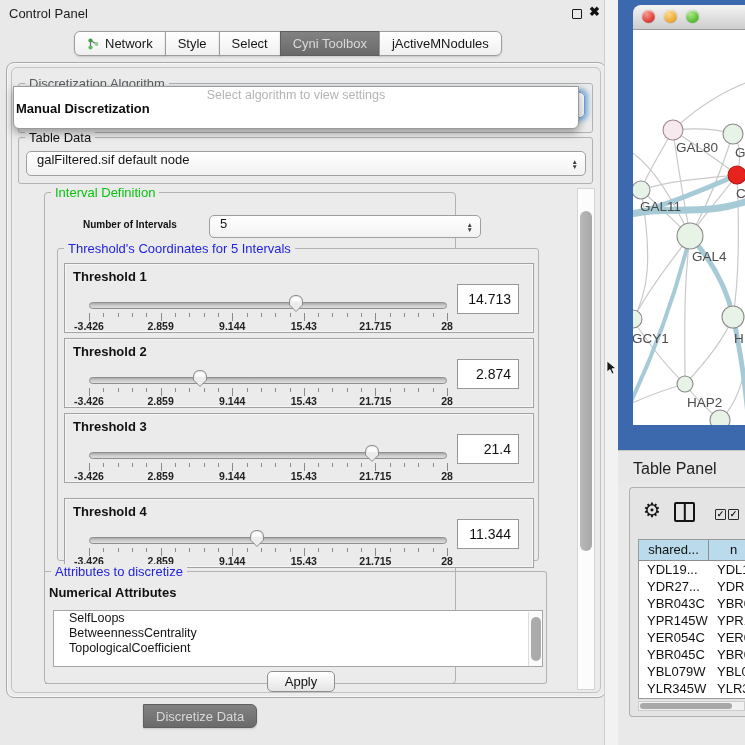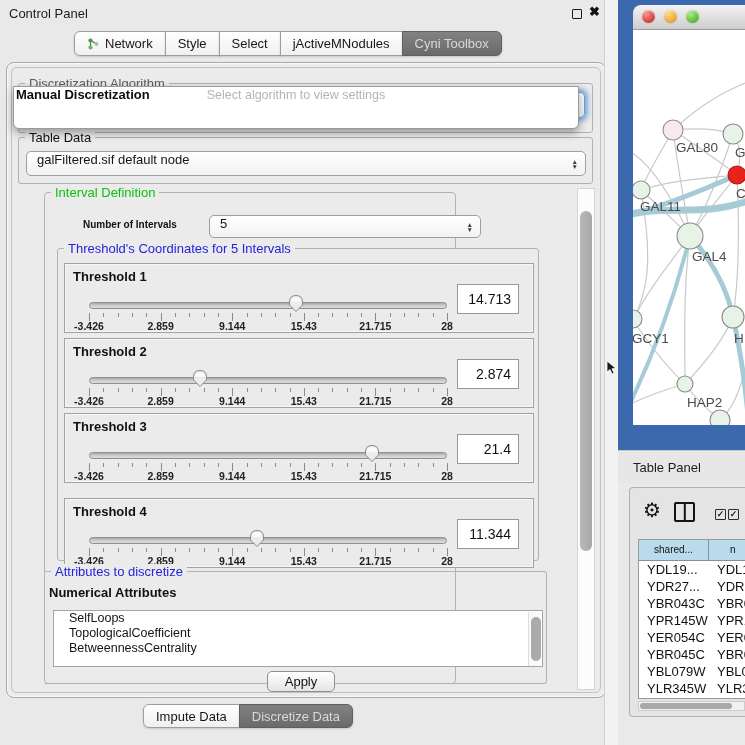--- a/index.html
+++ b/index.html
@@ -84,33 +84,33 @@
   #net-window { position:absolute; left:618px; top:0; width:127px; height:450px; background:#3c69ae; }
   #net-titlebar { position:absolute; left:15px; top:5px; width:112px; height:25px;
     background:linear-gradient(#f4f4f4,#cdcdcd); border-bottom:1px solid #9a9a9a; border-radius:8px 0 0 0; }
   .tl { position:absolute; top:5px; width:13px; height:13px; border-radius:50%; box-shadow:inset 0 1px 1px rgba(255,255,255,.7), 0 0 1px rgba(0,0,0,.5); }
   #tl-red    { left:9px;  background:radial-gradient(circle at 35% 30%, #f59a90, #e0443c 60%, #b02a24); }
   #tl-yellow { left:31px; background:radial-gradient(circle at 35% 30%, #fbd98c, #f0ad37 60%, #c78a1d); }
   #tl-green  { left:53px; background:radial-gradient(circle at 35% 30%, #b1e793, #61c139 60%, #3f9c22); }
   #net-canvas { position:absolute; left:15px; top:30px; width:112px; height:395px; background:#ffffff; overflow:hidden; }
 
   #tp-titlebar { position:absolute; left:618px; top:450px; width:127px; height:33px; background:#e7e7e7; border-top:1px solid #c6c6c6; }
-  #tp-title { position:absolute; left:15px; top:9px; font-size:13px; color:#1d1d1d; }
+  #tp-title { position:absolute; left:15px; top:9px; font-size:16px; color:#1d1d1d; }
   #tp-panel { position:absolute; left:629px; top:487px; width:116px; height:230px; background:#e4e4e4;
     border:1px solid #b0b0b0; border-radius:4px 0 0 4px; border-right:none; }
   #gear-icon { position:absolute; left:13px; top:12px; font-size:20px; line-height:20px; color:#141414; }
   #split-icon { position:absolute; left:44px; top:14px; width:21px; height:20px; border:2.4px solid #141414; border-radius:2px; }
   #split-icon::after { content:""; position:absolute; left:50%; top:0; width:2.4px; height:100%; background:#141414; transform:translateX(-50%); }
   .cb-icon { position:absolute; top:21px; width:11px; height:11px; border:1.6px solid #2a2a2a; border-radius:1px;
     font-size:9px; line-height:9px; text-align:center; color:#1a1a1a; font-weight:bold; }
   #cb1 { left:85px; } #cb2 { left:98px; }
 
   #tp-table { position:absolute; left:8px; top:51px; width:108px; height:160px; background:#ffffff; border:1px solid #9a9a9a; border-right:none; overflow:hidden; }
   #tp-header { display:flex; height:21px; border-bottom:1px solid #8e8e8e; background:#b9dbeb; }
-  .th-cell { font-size:10px; line-height:20px; color:#111; }
+  .th-cell { font-size:13px; line-height:20px; color:#111; }
   #th-c1 { width:70px; text-align:center; border-right:1px solid #8e8e8e; }
   #th-c2 { flex:1; padding-left:21px; }
   .tp-row { display:flex; height:17px; }
   .td-c1 { width:70px; padding-left:8px; font-size:13px; line-height:17px; white-space:nowrap; overflow:hidden; }
   .td-c2 { flex:1; padding-left:8px; font-size:13px; line-height:17px; white-space:nowrap; overflow:hidden; }
   #tp-hscroll { position:absolute; left:8px; top:213px; width:107px; height:10px; background:#f1f1f1; border:1px solid #cccccc; }
   #tp-hthumb { position:absolute; left:1px; top:1px; width:92px; height:6px; background:#a8a8a8; border-radius:3px; }
 
   #cursor { position:absolute; left:606px; top:360px; z-index:60; }
 
@@ -137,41 +137,41 @@
         <circle cx="9.5" cy="7" r="1.9" fill="#8ecf8e"></circle>
       </svg>
       <span>Network</span>
     </div>
     <div class="tab">
         <span>Style</span>
       </div>
     <div class="tab">
         <span>Select</span>
       </div>
+    <div class="tab sel">
+        <span>Cyni Toolbox</span>
+      </div>
     <div class="tab">
         <span>jActiveMNodules</span>
       </div>
-    <div class="tab sel">
-        <span>Cyni Toolbox</span>
-      </div>
   </div>
 
   <div id="outer-panel"></div>
   <div id="tab-content"></div>
 
   <div class="gbox" style="left:18px; top:83px; width:575px; height:50px;">
     <span class="gtitle gray">Discretization Algorithm</span>
   </div>
   <div class="combo" id="hidden-combo">
     <span class="stepper">▲<br>▼</span>
   </div>
 
   <div id="algo-popup">
     <div id="algo-hint">Select algorithm to view settings</div>
-    <div class="algo-opt" style="top:0; font-weight:bold;">Manual Discretization</div>
+    <div class="algo-opt" style="top:14px; font-weight:bold;">Manual Discretization</div>
   </div>
 
   <div class="gbox" style="left:18px; top:137px; width:575px; height:47px;">
     <span class="gtitle">Table Data</span>
     <div class="combo" style="left:7px; top:13px; width:560px; height:25px;">
       <span>galFiltered.sif default node</span>
       <span class="stepper">▲<br>▼</span>
     </div>
   </div>
 
@@ -359,32 +359,29 @@
     </div>
 
     <div class="gbox" style="left:0px; top:378px; width:502px; height:113px; border-left:none; border-radius:0 3px 3px 0;">
       <span class="gtitle blue">Attributes to discretize</span>
       <div style="position:absolute; left:4px; top:13px; font-size:13px; font-weight:bold;">Numerical Attributes</div>
       <div id="attr-list">
         <div id="attr-vscroll">
           <div id="attr-vthumb"></div>
         </div>
       <div class="attr-item">SelfLoops</div>
+          <div class="attr-item">BetweennessCentrality</div>
           <div class="attr-item">TopologicalCoefficient</div>
-          <div class="attr-item">BetweennessCentrality</div>
         </div>
     </div>
   </div>
 
   <div id="apply-btn">Apply</div>
 
   <div id="bottom-tabs" class="tabbar">
-    <div class="tab">
-        <span>Impute Data</span>
-      </div>
     <div class="tab sel">
         <span>Discretize Data</span>
       </div>
   </div>
 </div>
 
 <div id="gap-strip"></div>
 
 <div id="net-window">
   <div id="net-titlebar">

